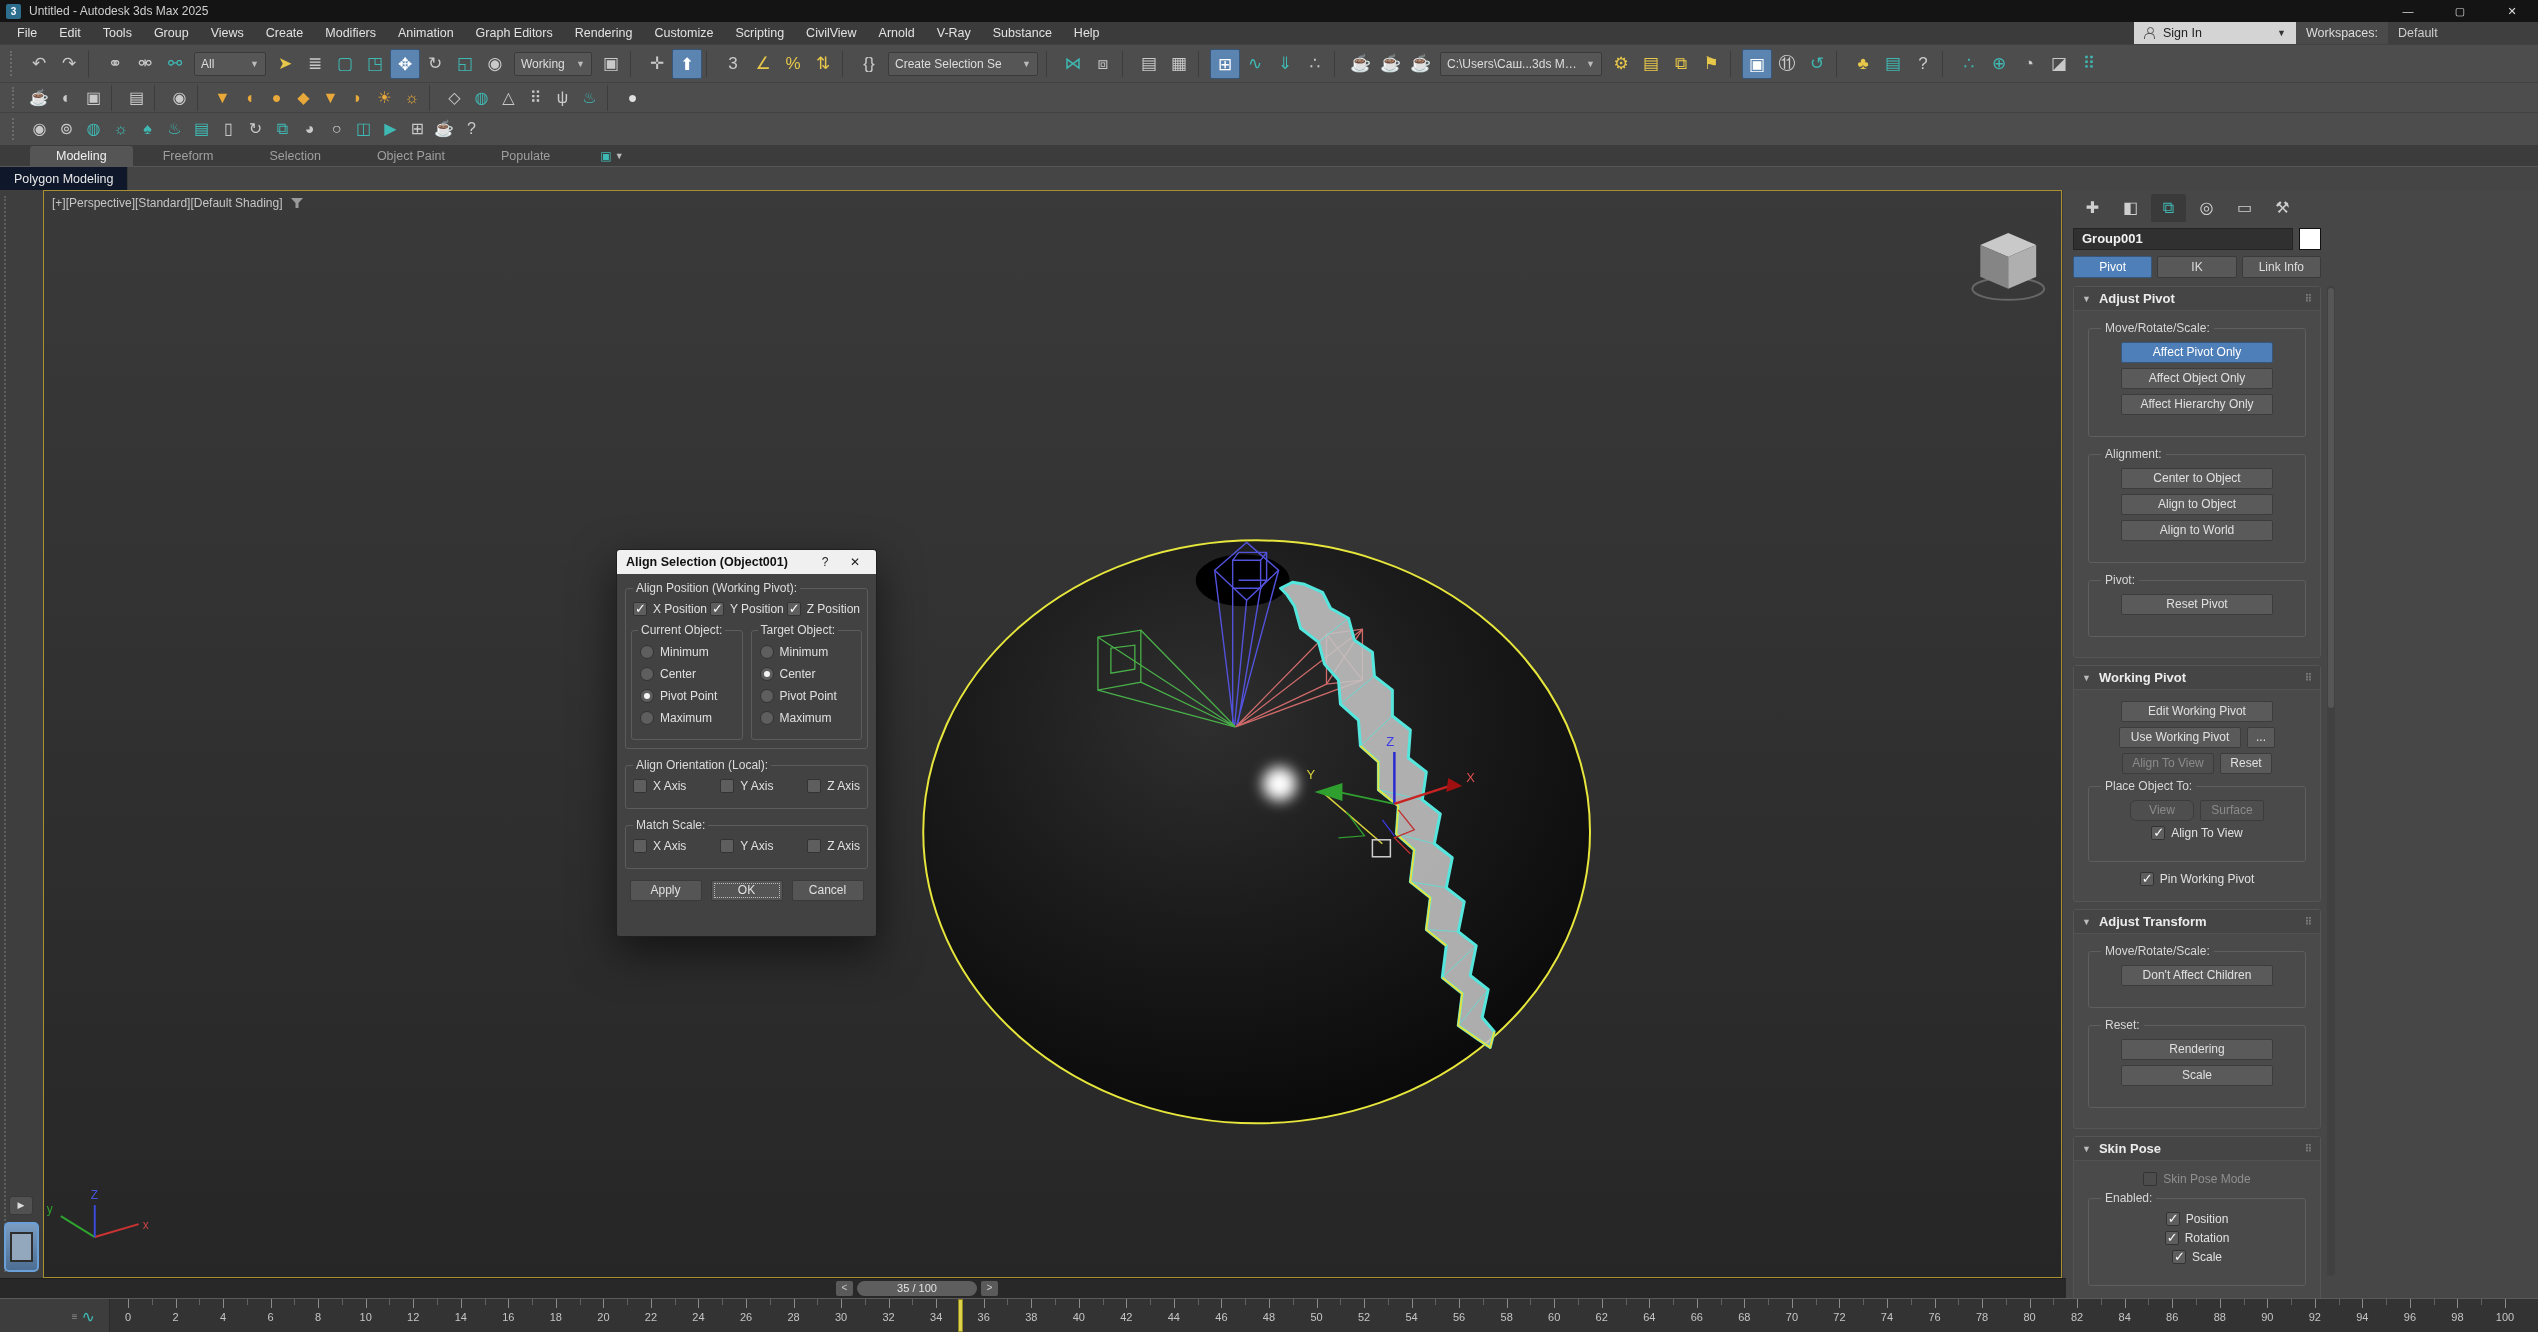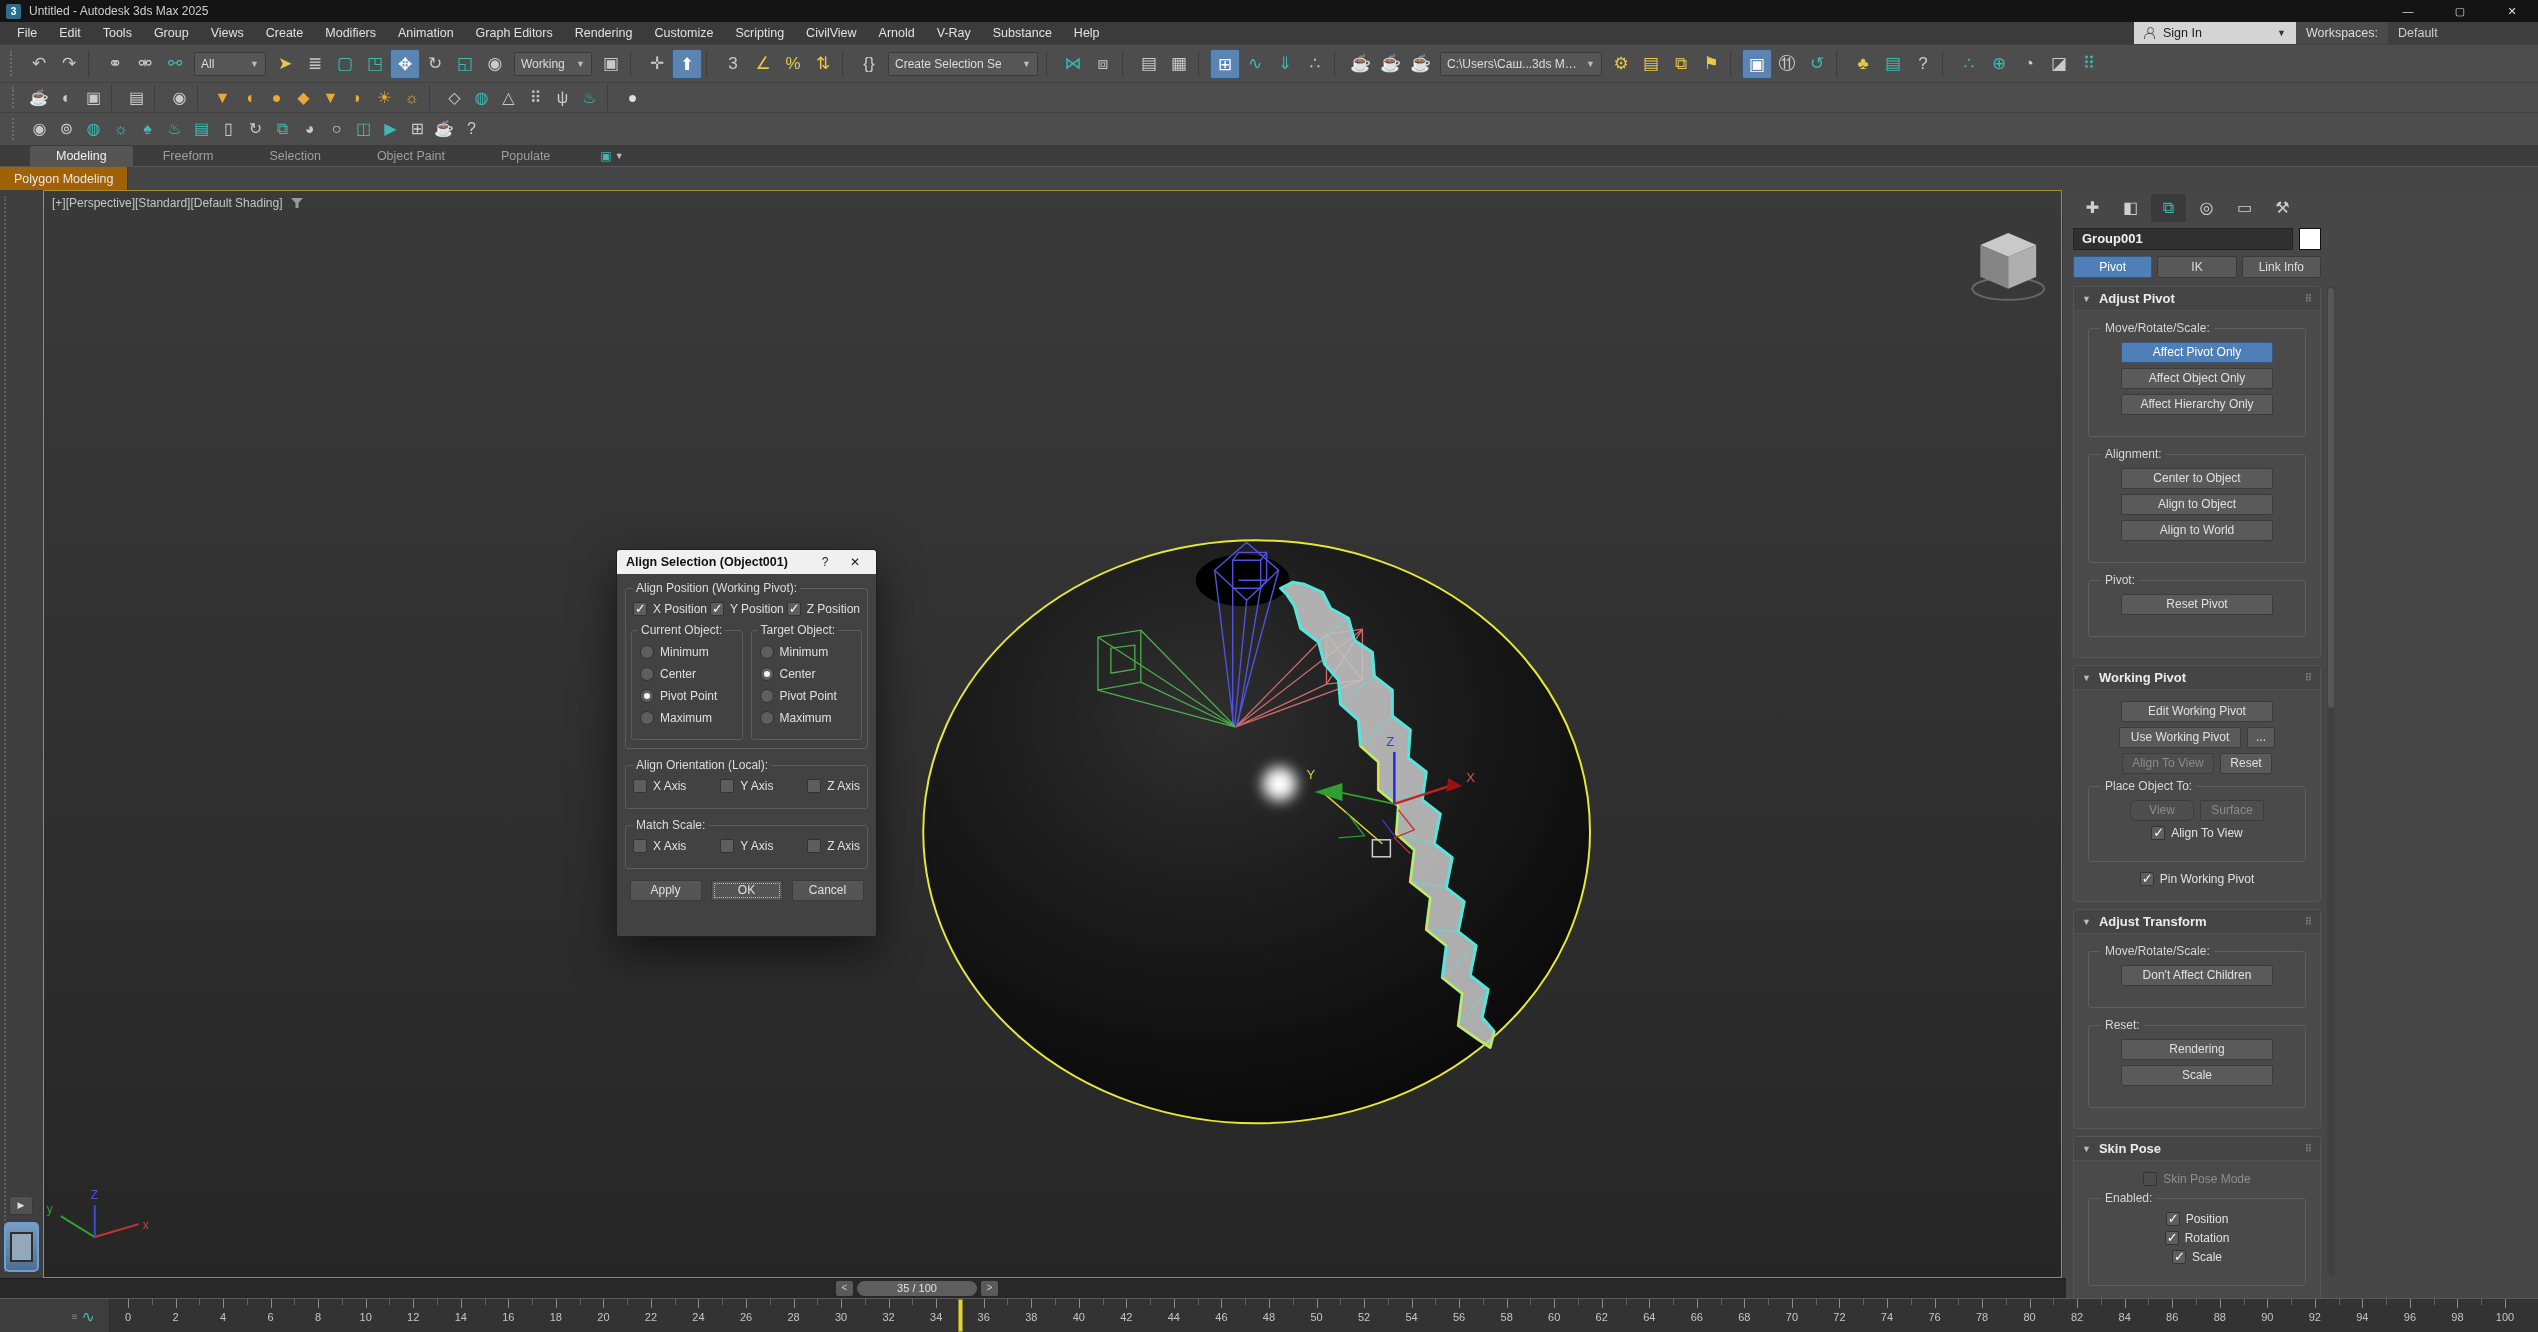--- a/index.html
+++ b/index.html
@@ -40,21 +40,21 @@
   .tdd-arrow{font-size:9px;color:#bbb;margin-left:5px}
 
   
   .ribbon-tabs{position:absolute;top:145px;left:0;right:0;height:21px;background:#3c3c3c;display:flex;align-items:flex-end;padding-left:30px;gap:4px;z-index:20}
   .rtab{padding:3px 26px;font-size:12.5px;color:#9f9f9f}
   .rtab.active{background:#555;color:#f0f0f0;border-radius:3px 3px 0 0}
   .rtab-dd{display:flex;align-items:center;gap:3px;margin-left:20px;padding-bottom:3px}
   .rtab-dd .g1{color:#3fb9b4;font-size:12px}
   .rtab-dd .g2{color:#bbb;font-size:9px}
   .ribbon-strip{position:absolute;top:166px;left:0;right:0;height:24px;background:#454545;border-top:1px solid #565656;display:flex;align-items:stretch;z-index:20}
-  .strip-tab{padding:0 14px;background:#a16207;border-right:1px solid #393939;display:flex;align-items:center;font-size:12.5px;color:#e8e8e8}
+  .strip-tab{padding:0 14px;background:#0f172a;border-right:1px solid #393939;display:flex;align-items:center;font-size:12.5px;color:#e8e8e8}
 
   
   .dock-left{position:absolute;top:190px;left:0;width:43px;height:1088px;background:#3e3e3e;z-index:5}
   .dock-left::before{content:"";position:absolute;left:4px;top:6px;bottom:6px;border-left:2px dotted #5d5d5d}
   .dock-play-btn{position:absolute;left:9px;top:1006px;width:24px;height:19px;background:#515151;border:1px solid #383838;border-radius:3px;color:#ddd;font-size:9px;text-align:center;line-height:17px}
   .dock-blue-btn{position:absolute;left:4px;top:1032px;width:35px;height:50px;border:2px solid #6a9fd8;border-radius:5px;background:linear-gradient(#7a9cc0,#4c6e92);display:flex;align-items:center;justify-content:center}
   .dock-blue-inner{width:23px;height:30px;background:#93a8bd;border:2px solid #2e2e2e}
 
   
   .viewport{position:absolute;left:43px;top:190px;width:2019px;height:1088px;background:linear-gradient(#3a3a3a,#262626);border:1px solid #a89030;z-index:5}

